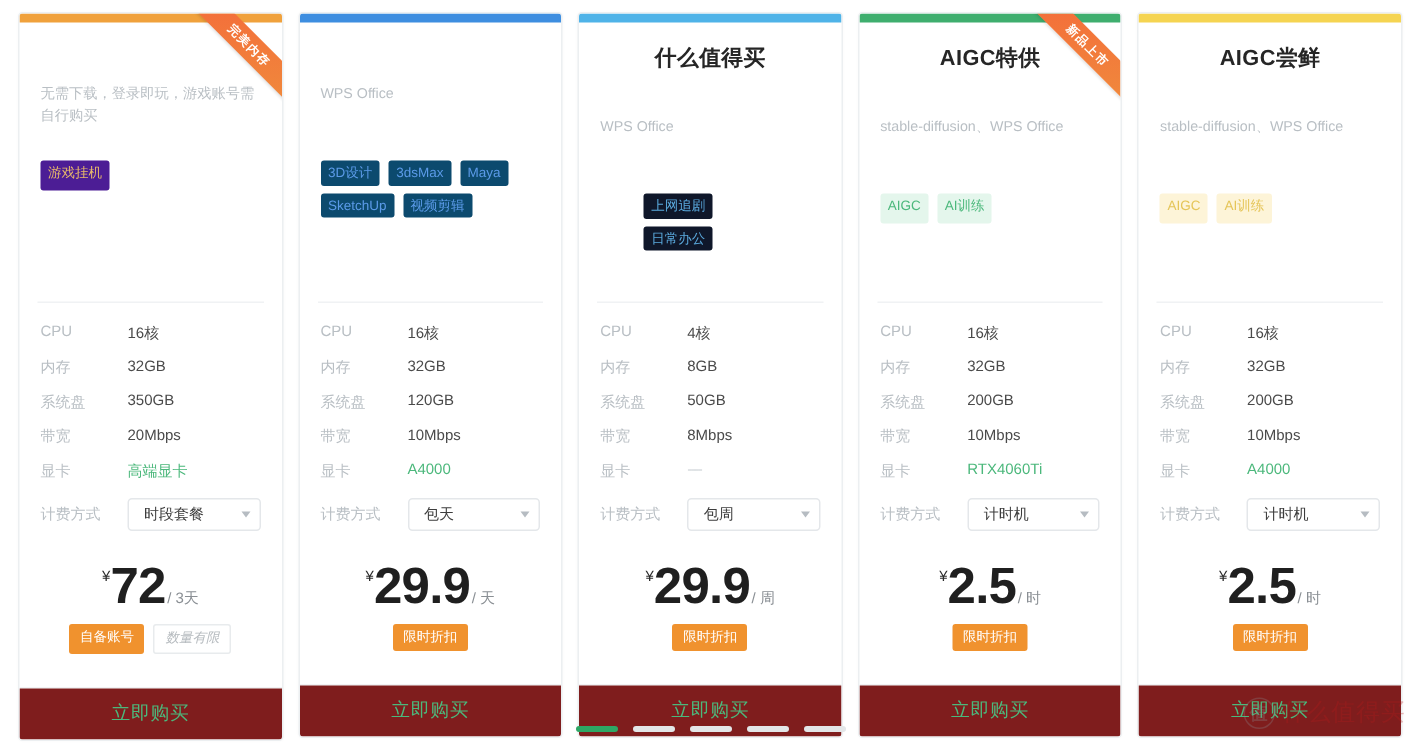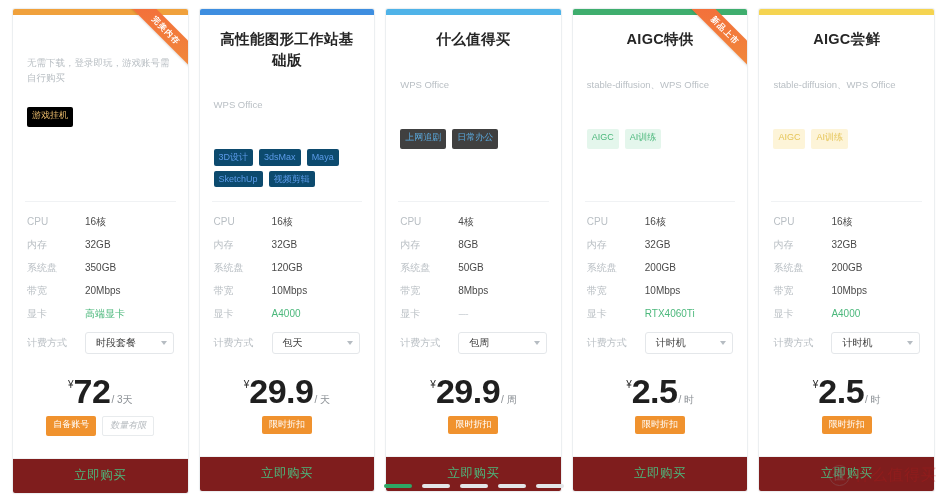--- a/index.html
+++ b/index.html
@@ -59,24 +59,24 @@
     min-height: 20px;
   }
   .tag {
     font-size: 9px;
     padding: 2px 5px;
     border-radius: 2px;
     line-height: 1.4;
     white-space: nowrap;
   }
   .tag.blue   { background:#0c4a6e; color:#5b9ae8; }
-  .tag.lblue  { background:#404040; color:#5aa9dd; }
+  .tag.lblue  { background:#0f172a; color:#5aa9dd;margin-left:29px; }
   .tag.green  { background:#e4f6ec; color:#4cb87c; }
   .tag.yellow { background:#fdf4d8; color:#e5c558; }
-  .tag.orange { background:#000000; color:#e8b96a; }
+  .tag.orange { background:#4c1d95; color:#e8b96a; }
 
   .divider { height:1px; background:#f0f2f4; margin: 10px 12px 0 12px; }
 
   .specs { padding: 8px 14px 4px 14px; }
   .spec-row {
     display: flex;
     align-items: center;
     height: 23px;
     font-size: 10px;
   }
@@ -258,21 +258,20 @@
             <span class="badge solid">自备账号</span>
             <span class="badge ghost">数量有限</span>
           </div>
         </div>
         <div class="buy-divider"></div>
         <div class="buy-btn">立即购买</div>
       </div>
       <div class="card">
         <div class="card-topbar" style="background:#3e8ee0"></div>
         <div class="card-head">
-          <div class="card-title">高性能图形工作站基础版</div>
           <div class="card-desc">WPS Office</div>
           <div class="tag-wrap">
             <span class="tag blue">3D设计</span>
             <span class="tag blue">3dsMax</span>
             <span class="tag blue">Maya</span>
             <span class="tag blue">SketchUp</span>
             <span class="tag blue">视频剪辑</span>
           </div>
         </div>
         <div class="divider"></div>

